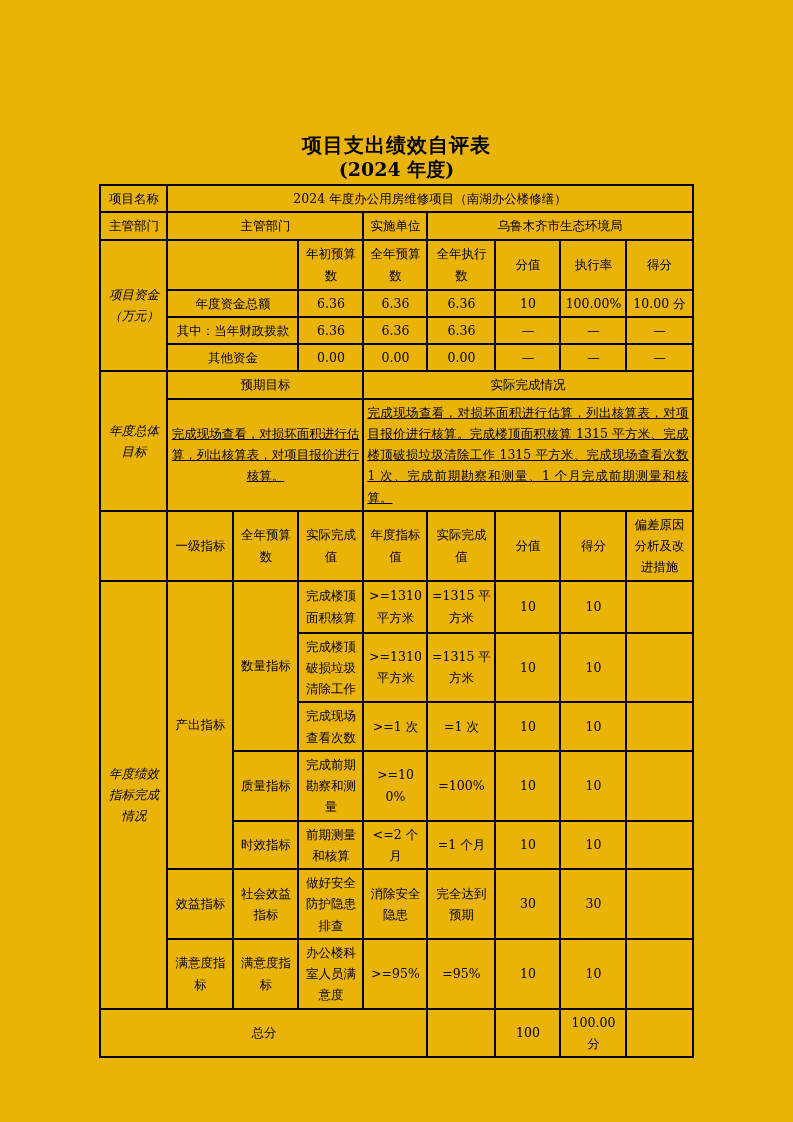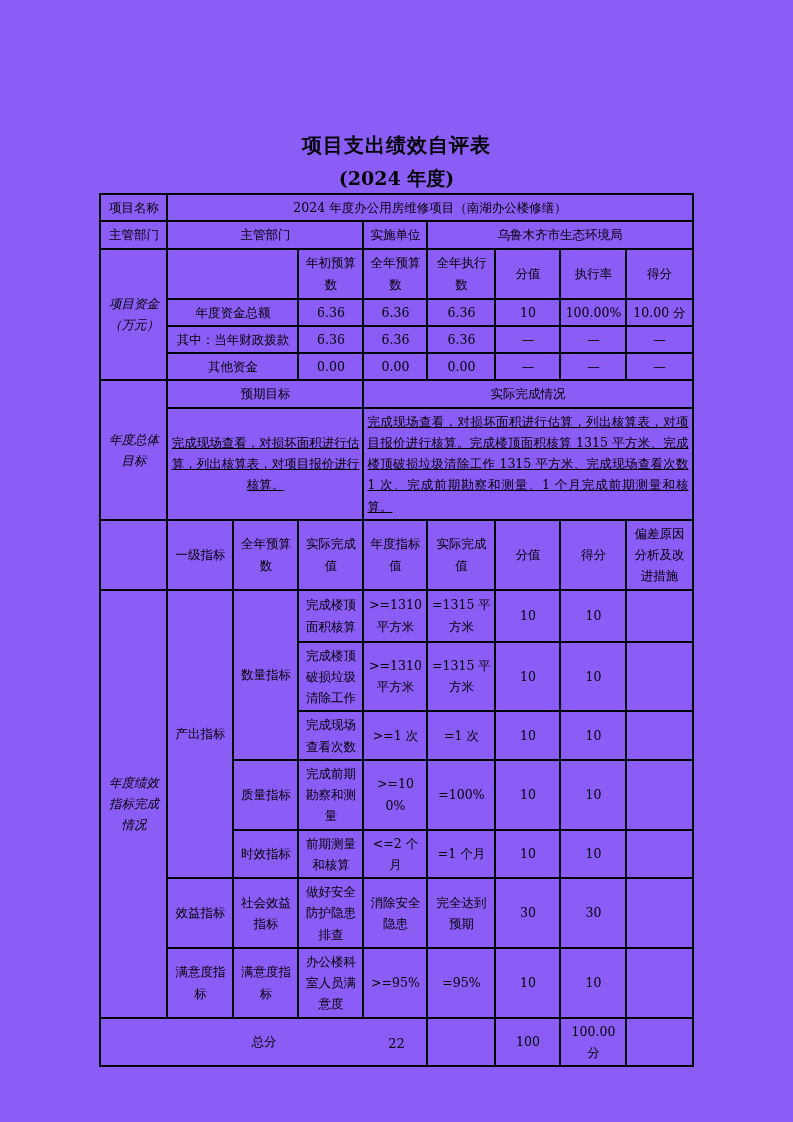--- a/index.html
+++ b/index.html
@@ -1,38 +1,38 @@
 <!DOCTYPE html>
 <html><head>
 <meta charset="utf-8">
 <style>
   html,body{margin:0;padding:0;background:#ffffff;}
   .page{
     position:relative;
     width:793px;height:1122px;
     margin:0 auto;
-    background:#8b5cf6;
+    background:#eab308;
     color:#000;
     font-family:"DejaVu Serif","Liberation Serif",serif;
     overflow:hidden;
   }
   .doc-title{
     padding-top:134px;
     text-align:center;
     font-size:20px;
     font-weight:bold;
     line-height:23px;
     letter-spacing:1px;
   }
   .doc-subtitle{
     text-align:center;
     font-size:19px;
     font-weight:bold;
     line-height:22px;
-    margin-top:10px;
+    margin-top:1px;
   }
   table.main-table{
     border-collapse:collapse;
     table-layout:fixed;
     width:592px;
     margin:4px auto 0 auto;
     border-radius:11px;
   }
   table.main-table td{
     border:2px solid #000;
@@ -238,14 +238,13 @@
     <tr style="height:46px">
       <td colspan="5">总分</td>
       <td></td>
       <td>100</td>
       <td>100.00 分</td>
       <td></td>
     </tr>
   </tbody>
     </table>
 
-  <div class="page-number">22</div>
 </div>
 
 </body></html>

